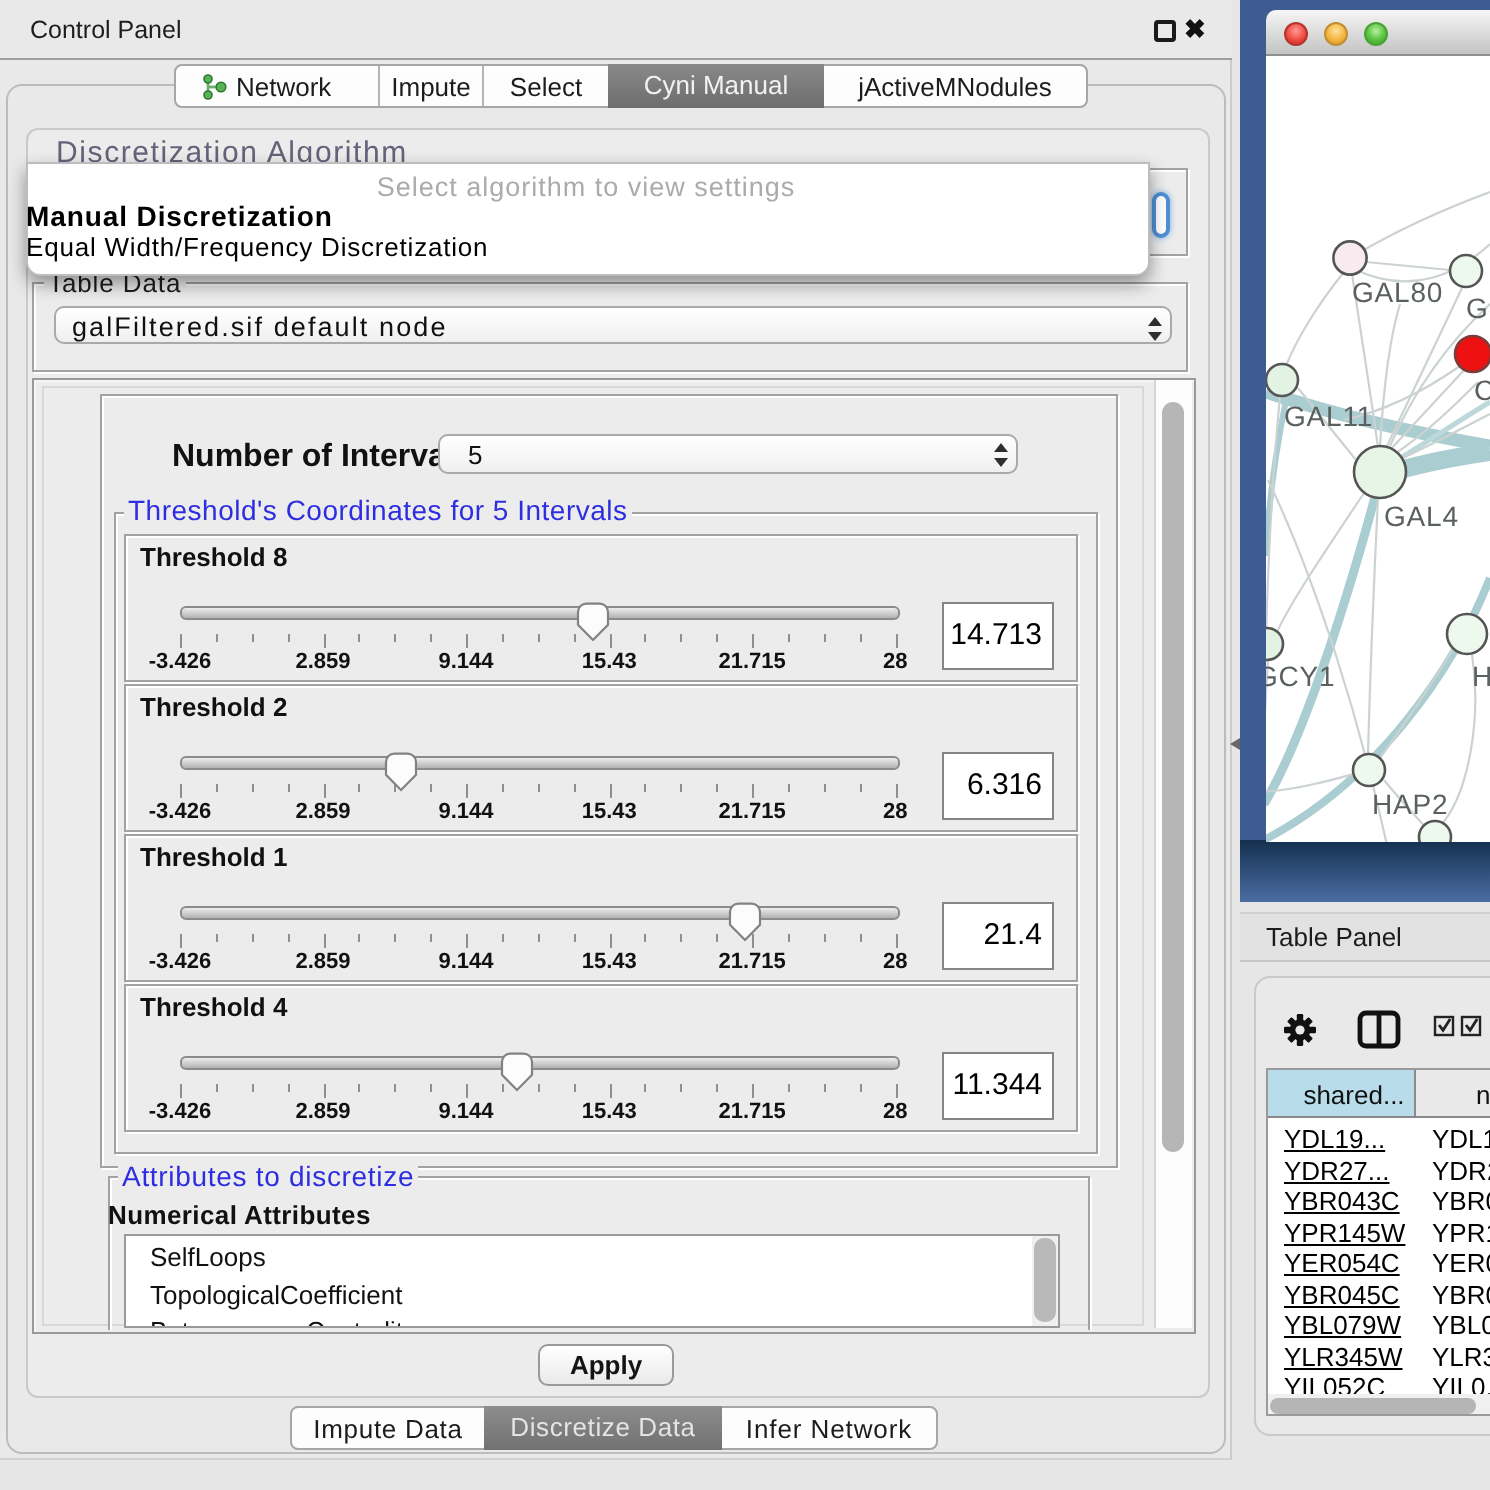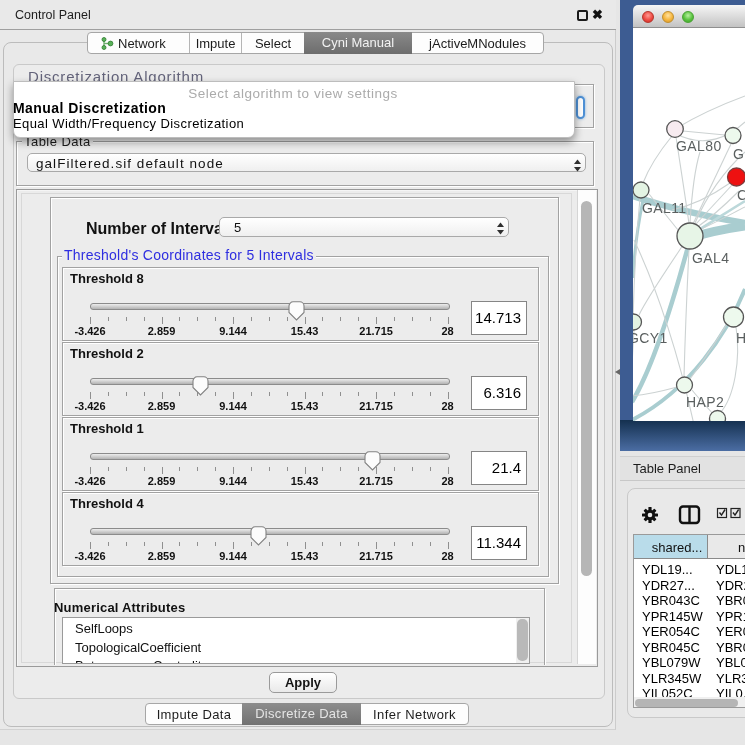--- a/index.html
+++ b/index.html
@@ -216,20 +216,21 @@
         <svg style="position:absolute;left:186.6px;top:33px;" width="17" height="20" viewBox="0 0 17 20">
           <path d="M1,5 a4.2,4.2 0 0 1 4.2,-4.2 h6.6 a4.2,4.2 0 0 1 4.2,4.2 v6.4 l-7.5,7.6 l-7.5,-7.6 z" fill="#fcfcfc" stroke="#828282" stroke-width="1.1"></path>
         </svg>
         <div style="position:absolute;left:408px;top:33px;width:56px;height:34px;background:#fff;border:1px solid #858585;box-sizing:border-box;font-size:15px;color:#000;text-align:right;line-height:32px;padding-right:5px;">11.344</div>
       </div>
     </div>
 
   <div class="abs" style="left:54px;top:588px;width:493px;height:77px;overflow:hidden;">
       <div class="etch" style="position:absolute;left:0;top:0;width:489px;height:100px;"></div>
     </div>
+  <div class="abs" style="left:59px;top:580px;font-size:14px;letter-spacing:0.35px;color:#2e2ee0;background:#ececec;padding:0 2px;">Attributes to discretize</div>
   <div class="abs" style="left:54px;top:600px;font-size:13px;font-weight:bold;letter-spacing:0.2px;color:#111;">Numerical Attributes</div>
   <div class="abs" style="left:62px;top:617px;width:468px;height:47px;background:#fff;border:1px solid #9a9a9a;box-sizing:border-box;overflow:hidden;">
     <div style="font-size:13px;color:#111;padding-left:12px;line-height:18.6px;padding-top:2px;">SelfLoops<br>TopologicalCoefficient<br>BetweennessCentrality</div>
   </div>
   <div class="abs" style="left:516px;top:618px;width:13px;height:45px;background:#f0f0f0;"></div>
   <div class="abs" style="left:517px;top:619px;width:11px;height:42px;background:#b9b9b9;border-radius:5px;"></div>
 
   <div class="abs" style="left:269px;top:672px;width:66px;height:19px;background:linear-gradient(#ffffff,#e9e9e9);border:1px solid #9a9a9a;border-radius:5px;text-align:center;font-size:13px;font-weight:bold;color:#141414;line-height:19px;">Apply</div>
 
   <div class="abs" id="bottabs" style="left:145px;top:703px;height:20px;background:#fdfdfd;border:1px solid #a6a6a6;border-radius:4px;display:flex;align-items:center;font-size:13px;color:#1c1c1c;">
@@ -336,20 +337,20 @@
         <rect x="89" y="3.5" width="9" height="9"></rect>
         <path d="M77.5,7.5 l2,2.6 3.6,-5.6" stroke-width="1.4"></path>
         <path d="M91,7.5 l2,2.6 3.6,-5.6" stroke-width="1.4"></path>
       </g>
     </svg>
   </div>
 
   <div class="abs" style="left:633px;top:534px;width:112px;height:174px;background:#fff;border:1px solid #9a9a9a;border-right:none;box-sizing:border-box;overflow:hidden;">
     <div style="position:absolute;left:0;top:0;width:74px;height:24px;background:#b9dcea;border-right:1px solid #8a8a8a;border-bottom:1px solid #8a8a8a;box-sizing:border-box;text-align:center;font-size:13px;line-height:25px;color:#111;padding-left:13px;">shared...</div>
     <div style="position:absolute;left:74px;top:0;width:60px;height:24px;background:#e9e9e9;border-bottom:1px solid #8a8a8a;box-sizing:border-box;font-size:13px;line-height:25px;color:#111;padding-left:30px;">n...</div>
-    <div style="position:absolute;left:8px;top:27px;font-size:13px;line-height:15.5px;color:#000;">YDL19...<br>YDR27...<br>YBR043C<br>YPR145W<br>YER054C<br>YBR045C<br>YBL079W<br>YLR345W<br>YIL052C</div>
+    <div style="position:absolute;left:8px;top:27px;font-size:13px;line-height:15.5px;color:#000;text-decoration:underline;">YDL19...<br>YDR27...<br>YBR043C<br>YPR145W<br>YER054C<br>YBR045C<br>YBL079W<br>YLR345W<br>YIL052C</div>
     <div style="position:absolute;left:82px;top:27px;font-size:13px;line-height:15.5px;color:#000;">YDL1...<br>YDR2...<br>YBR0...<br>YPR1...<br>YER0...<br>YBR0...<br>YBL0...<br>YLR3...<br>YIL0...</div>
     <div style="position:absolute;left:0;top:162px;width:112px;height:12px;background:#f0f0f0;">
       <div style="position:absolute;left:1px;top:2px;width:103px;height:8px;background:#b5b5b5;border-radius:4px;"></div>
     </div>
   </div>
 
 </div>
 
 </body></html>

